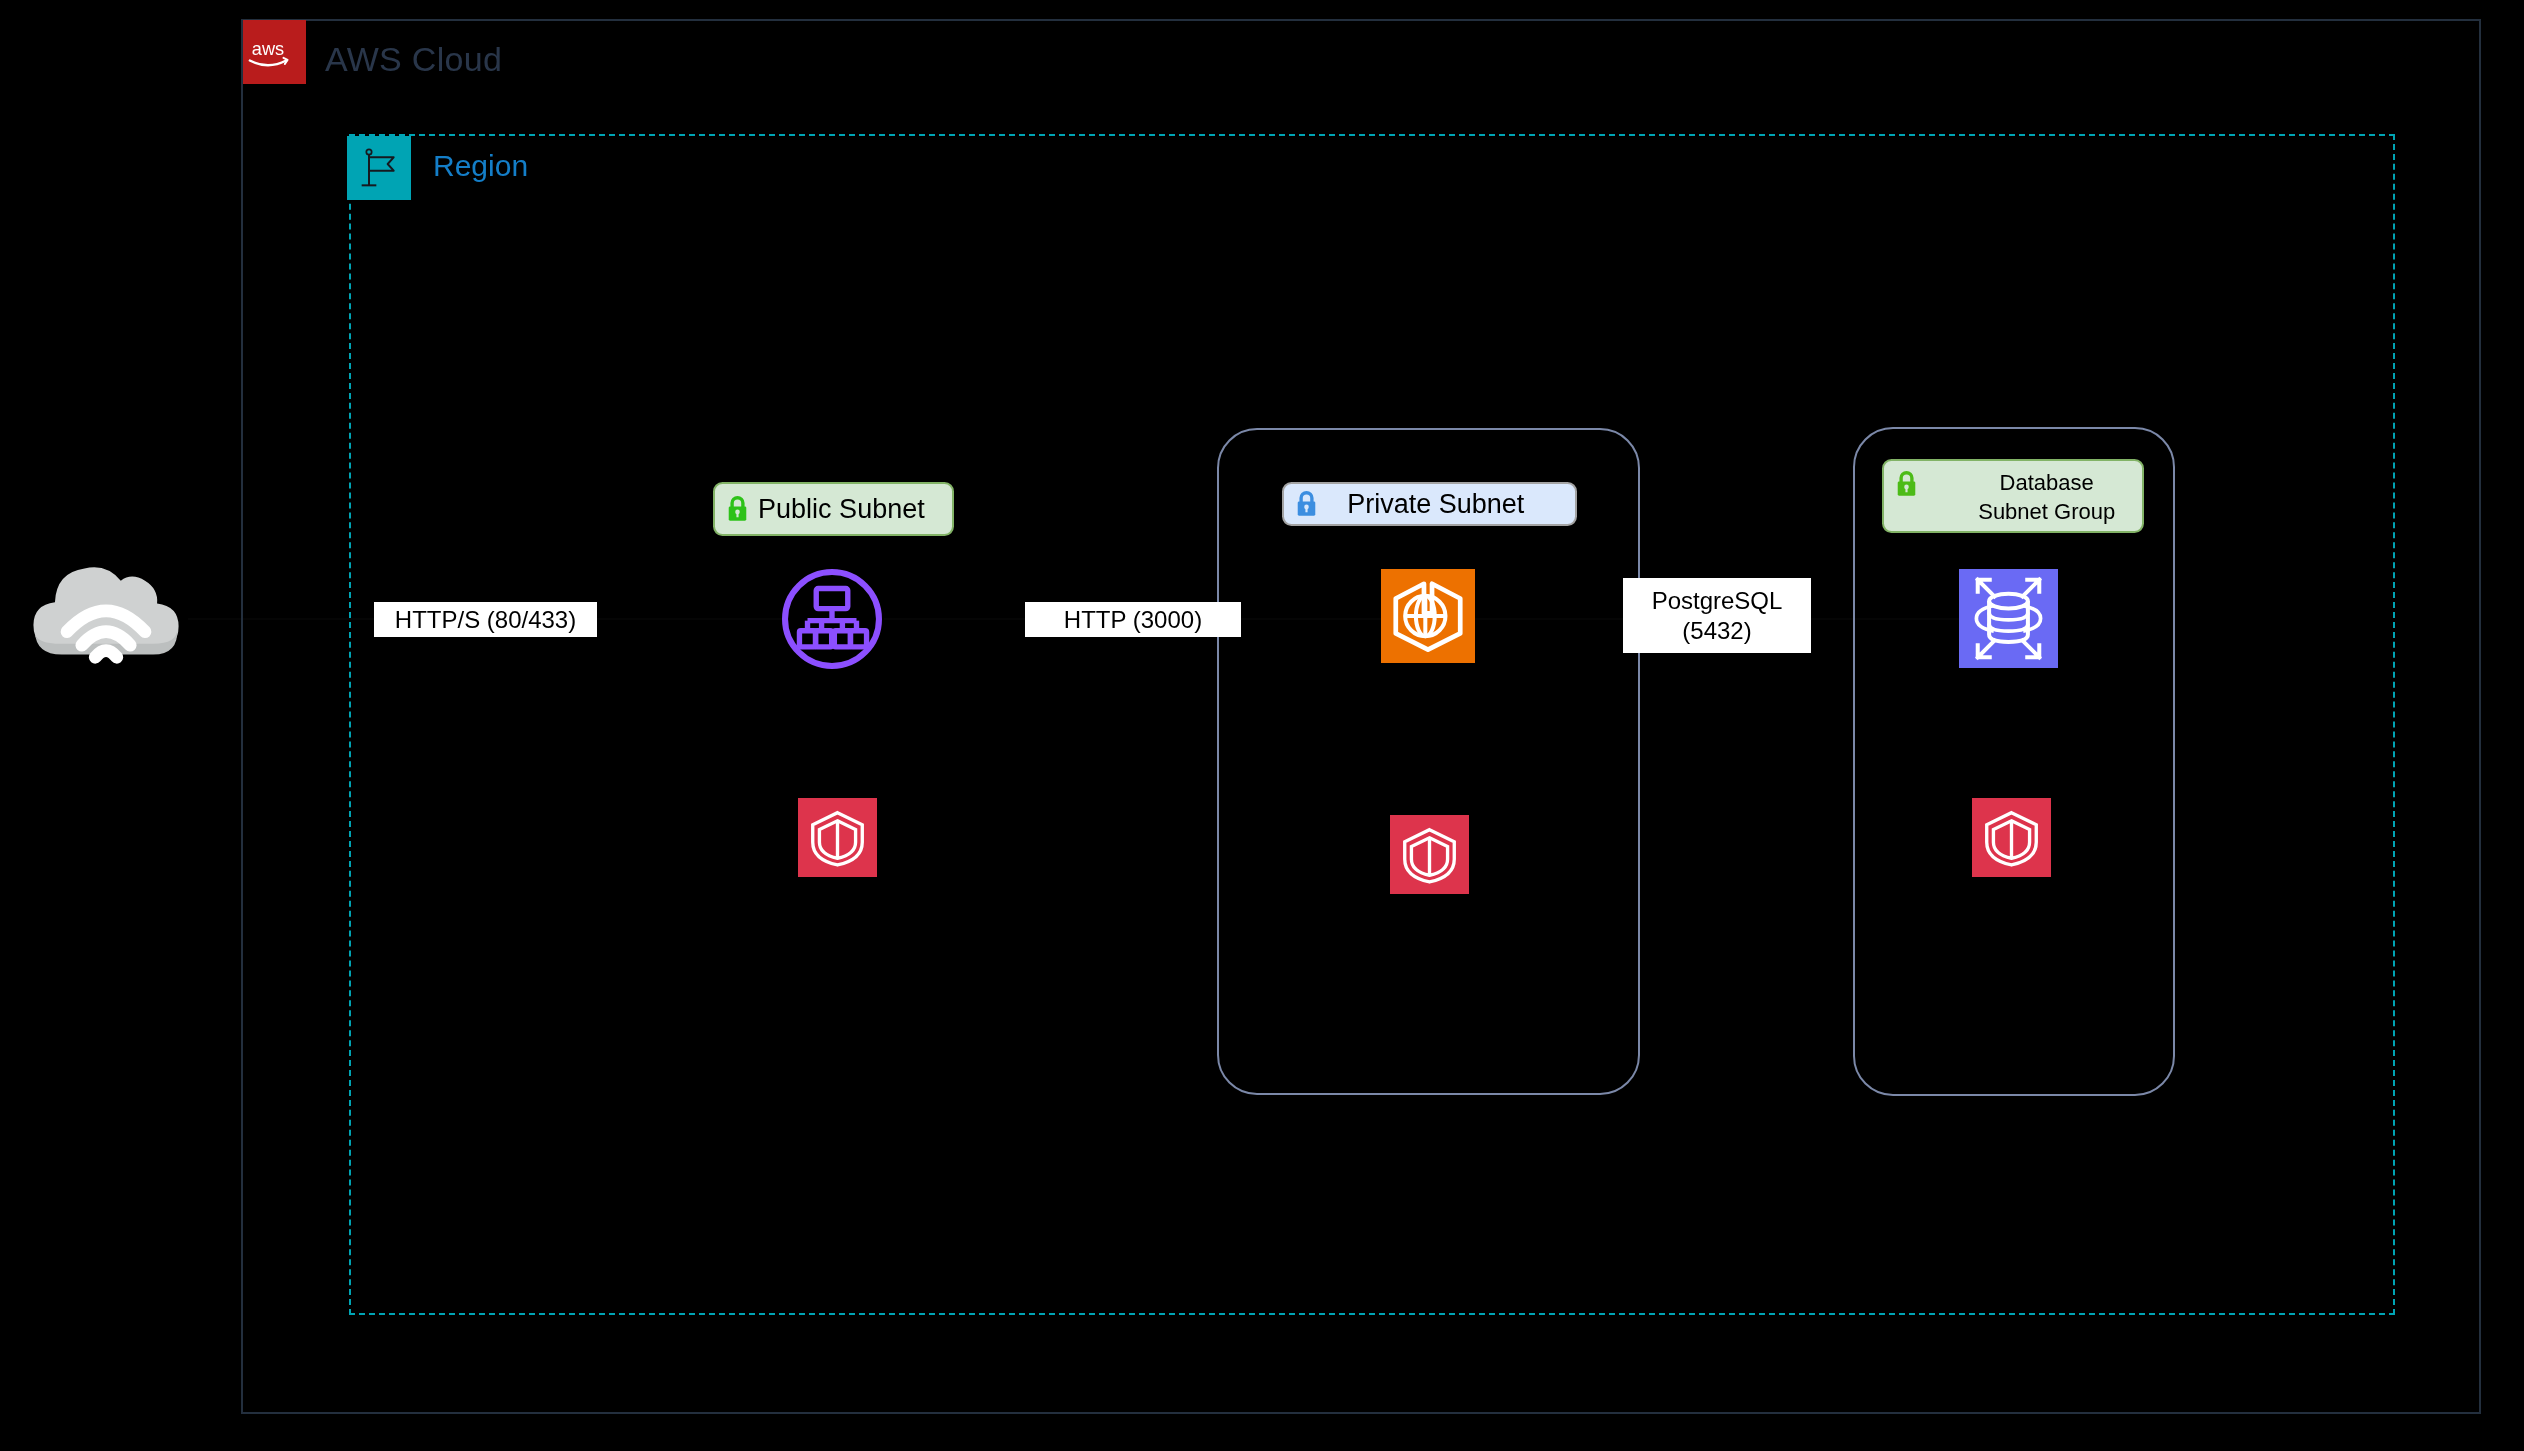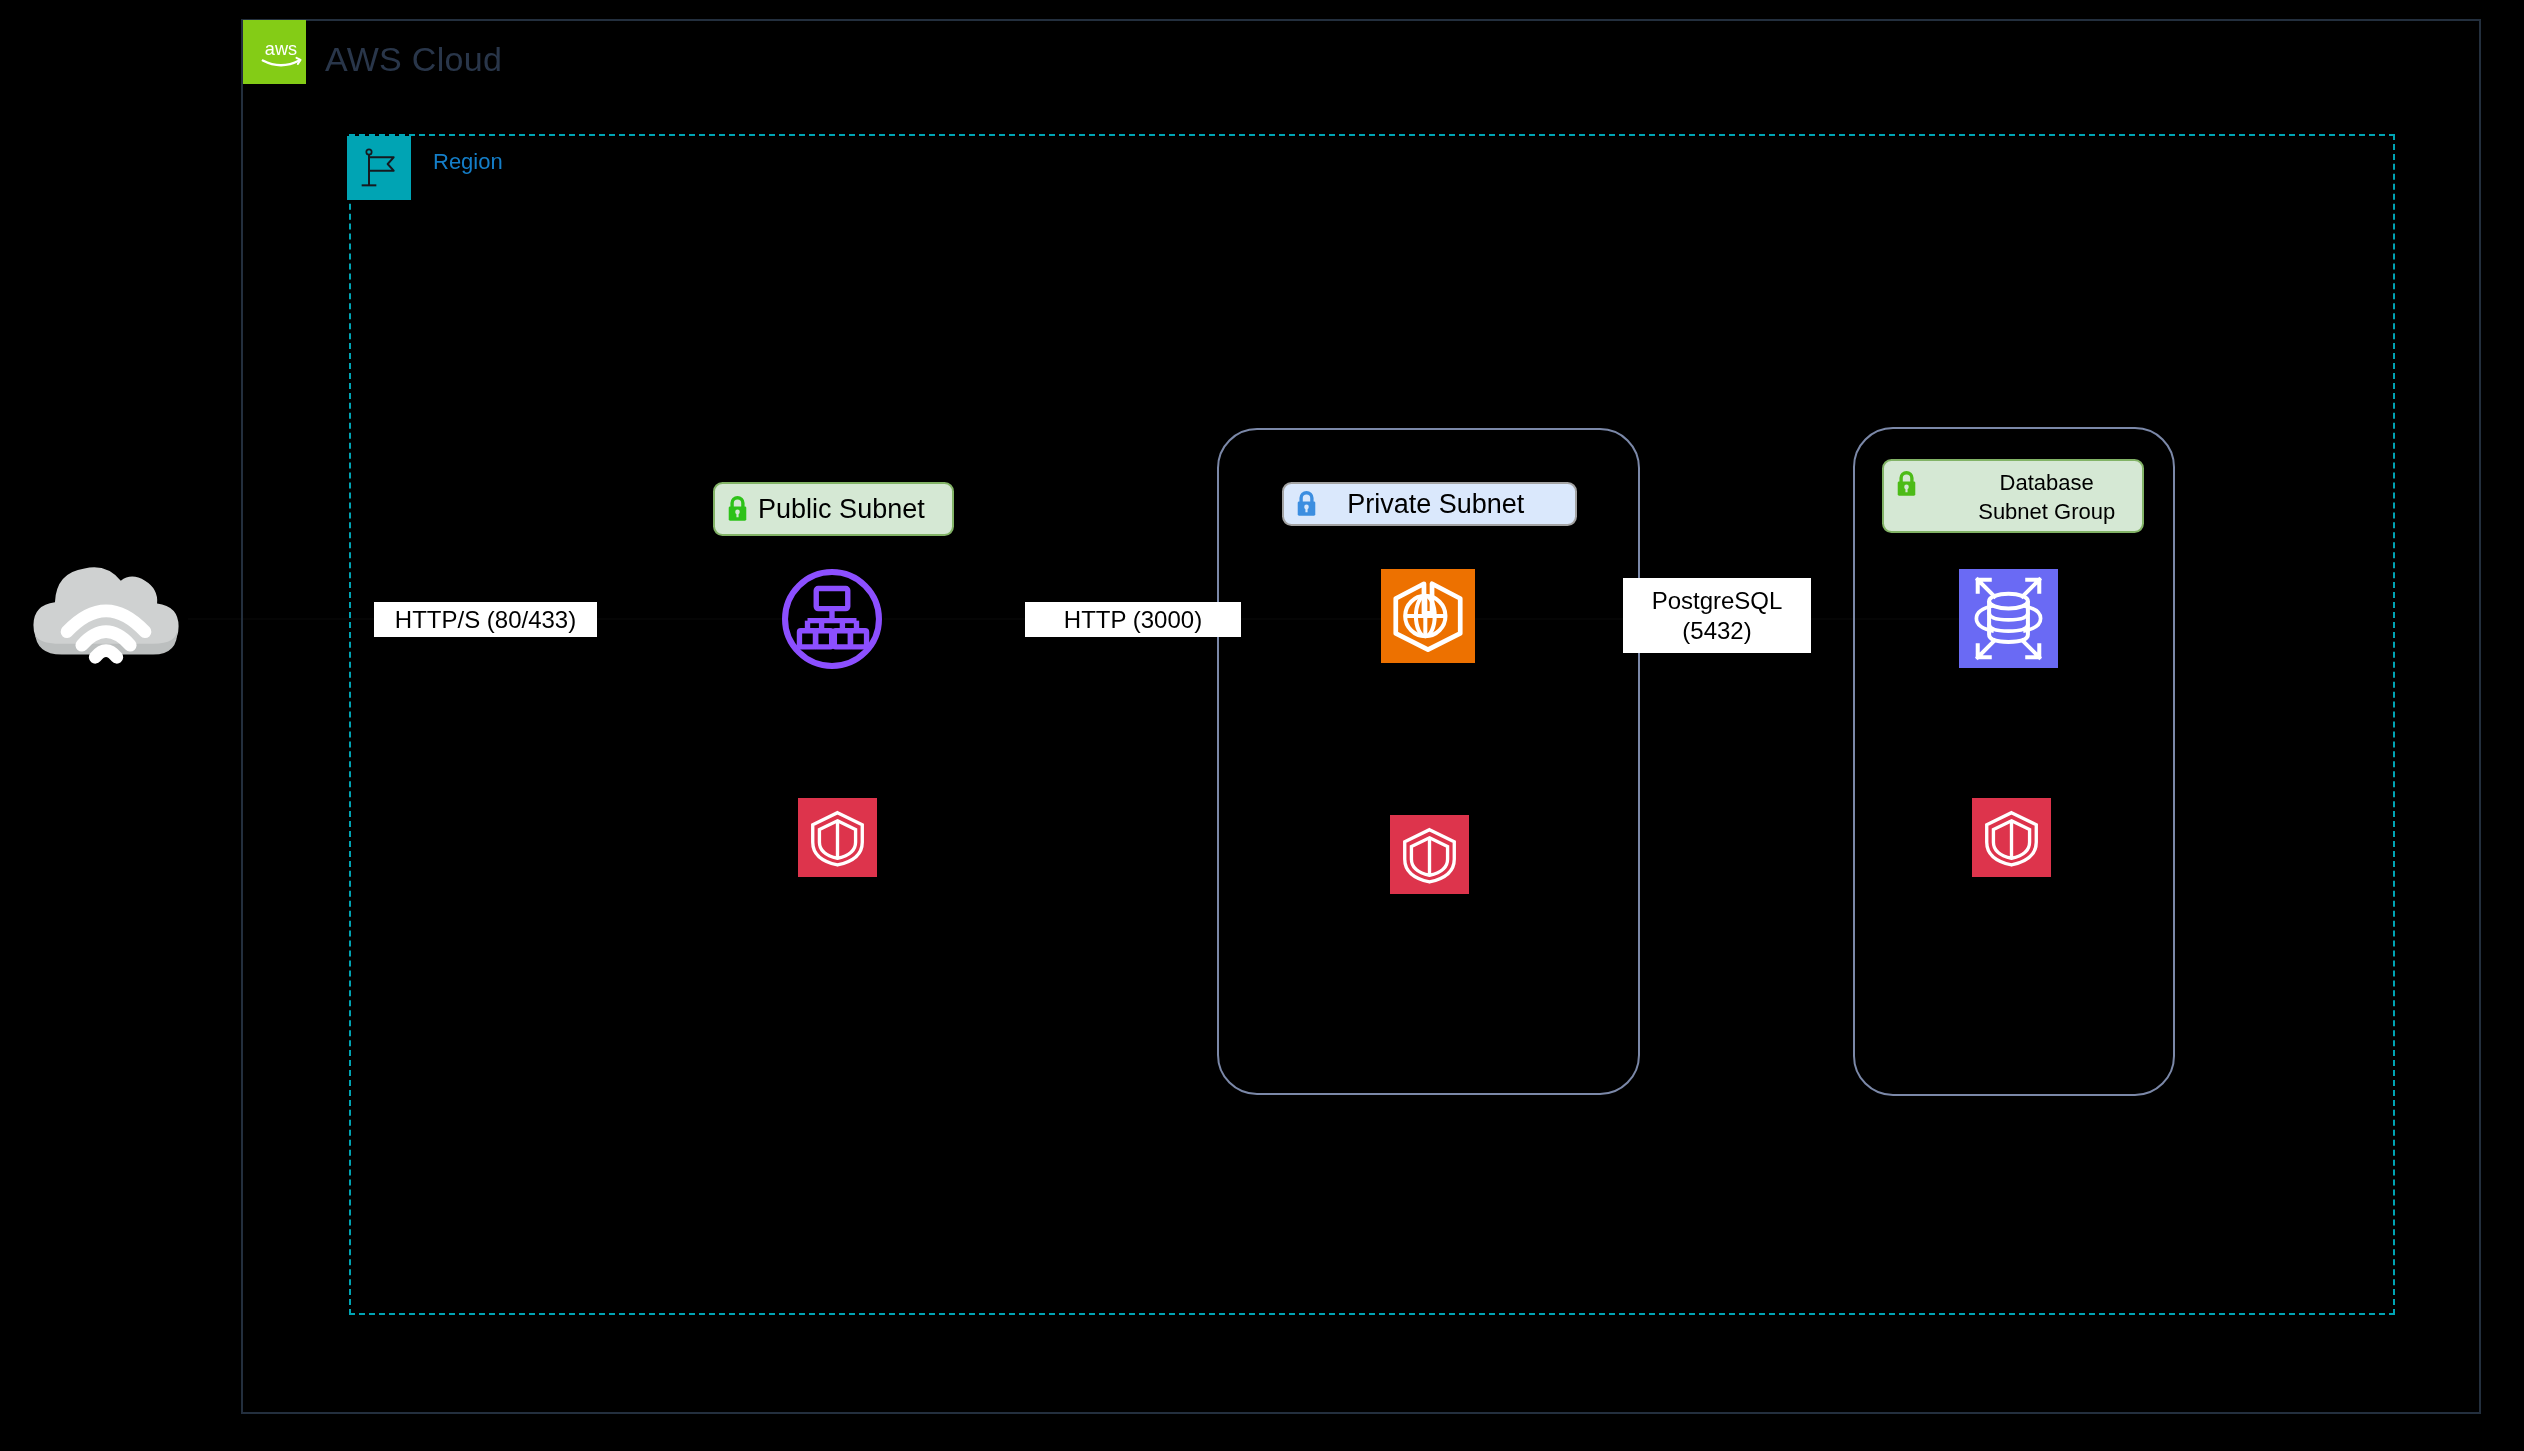--- a/index.html
+++ b/index.html
@@ -7,39 +7,39 @@
        font-family:"Liberation Sans","DejaVu Sans",sans-serif;}
 
   .abs{position:absolute;}
 
   
   #aws-cloud-container{
     left:241px;top:19px;width:2240px;height:1395px;
     border:2.7px solid #232F3E;background:transparent;box-sizing:border-box;
   }
   #aws-cloud-logo{
-    left:243px;top:20px;width:63px;height:64px;background:#84cc16;
-    display:flex;align-items:center;justify-content:flex-end;
+    left:243px;top:20px;width:63px;height:64px;background:#b91c1c;
+    display:flex;align-items:center;justify-content:flex-start;
   }
   #aws-cloud-title{
     left:325px;top:40px;color:#29364a;font-size:34px;letter-spacing:0.3px;
     white-space:nowrap;
   }
 
   
   #region-container{
     left:349px;top:134px;width:2046px;height:1181px;
     border:2.7px dashed #00A4B4;box-sizing:border-box;background:transparent;
   }
   #region-badge{
     left:347px;top:136px;width:64px;height:64px;background:#00A4B4;
     display:flex;align-items:center;justify-content:center;
   }
   #region-title{
-    left:433px;top:149px;color:#147EC8;font-size:22px;white-space:nowrap;
+    left:433px;top:149px;color:#147EC8;font-size:30px;white-space:nowrap;
   }
 
   
   #internet-cloud{left:20px;top:543px;width:168px;height:121px;}
 
   
   .subnet-box{
     border:2.7px solid #7b88a8;border-radius:40px;box-sizing:border-box;
     background:transparent;
   }

